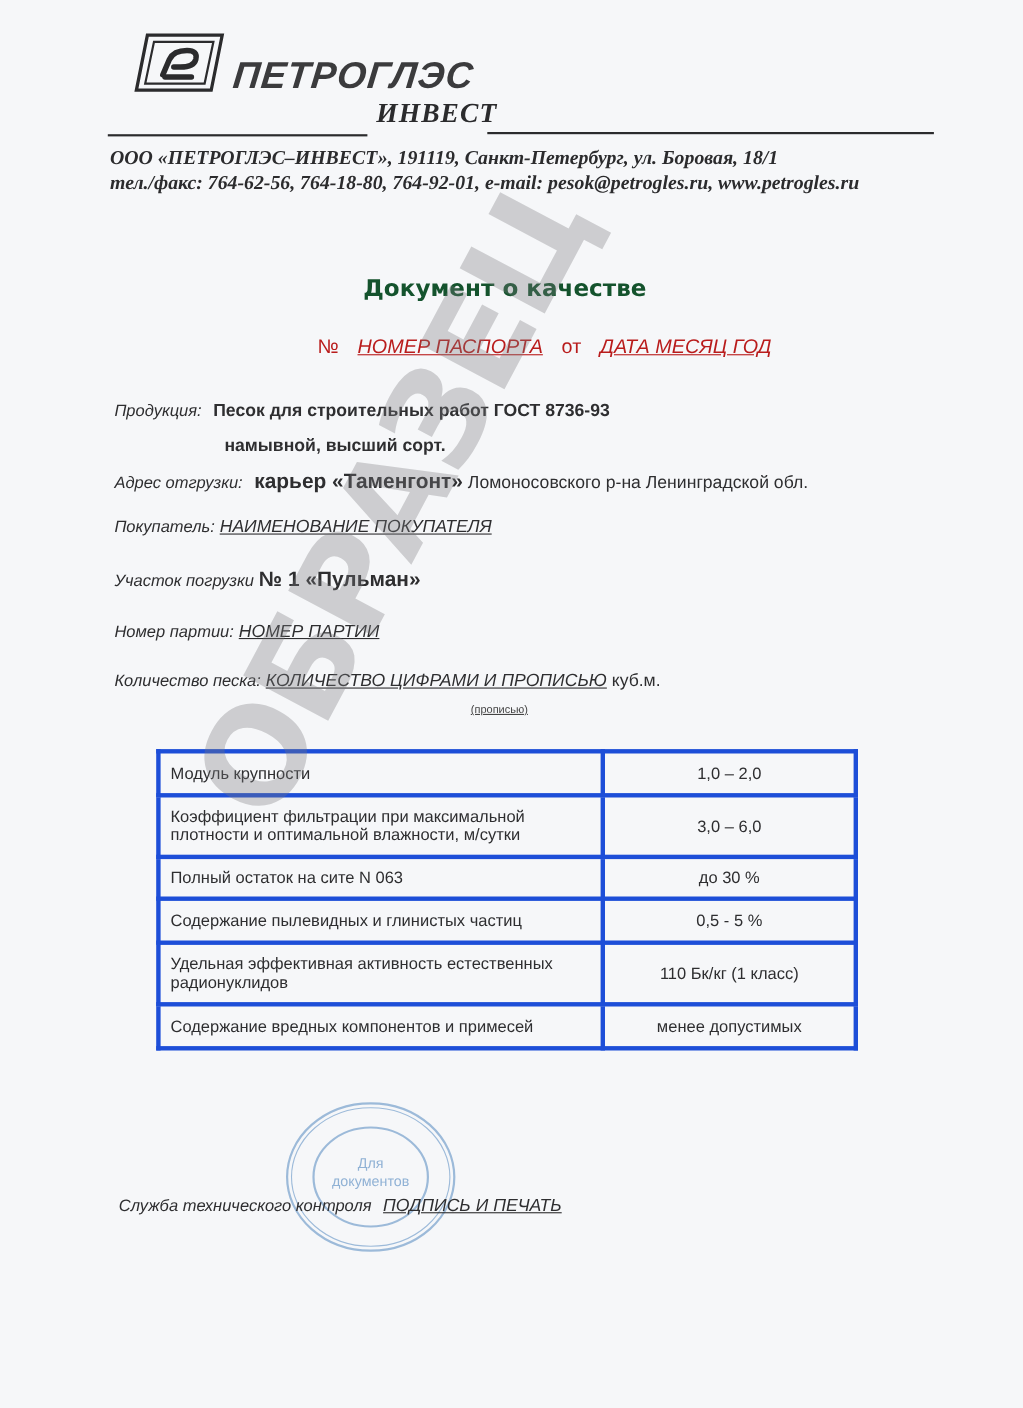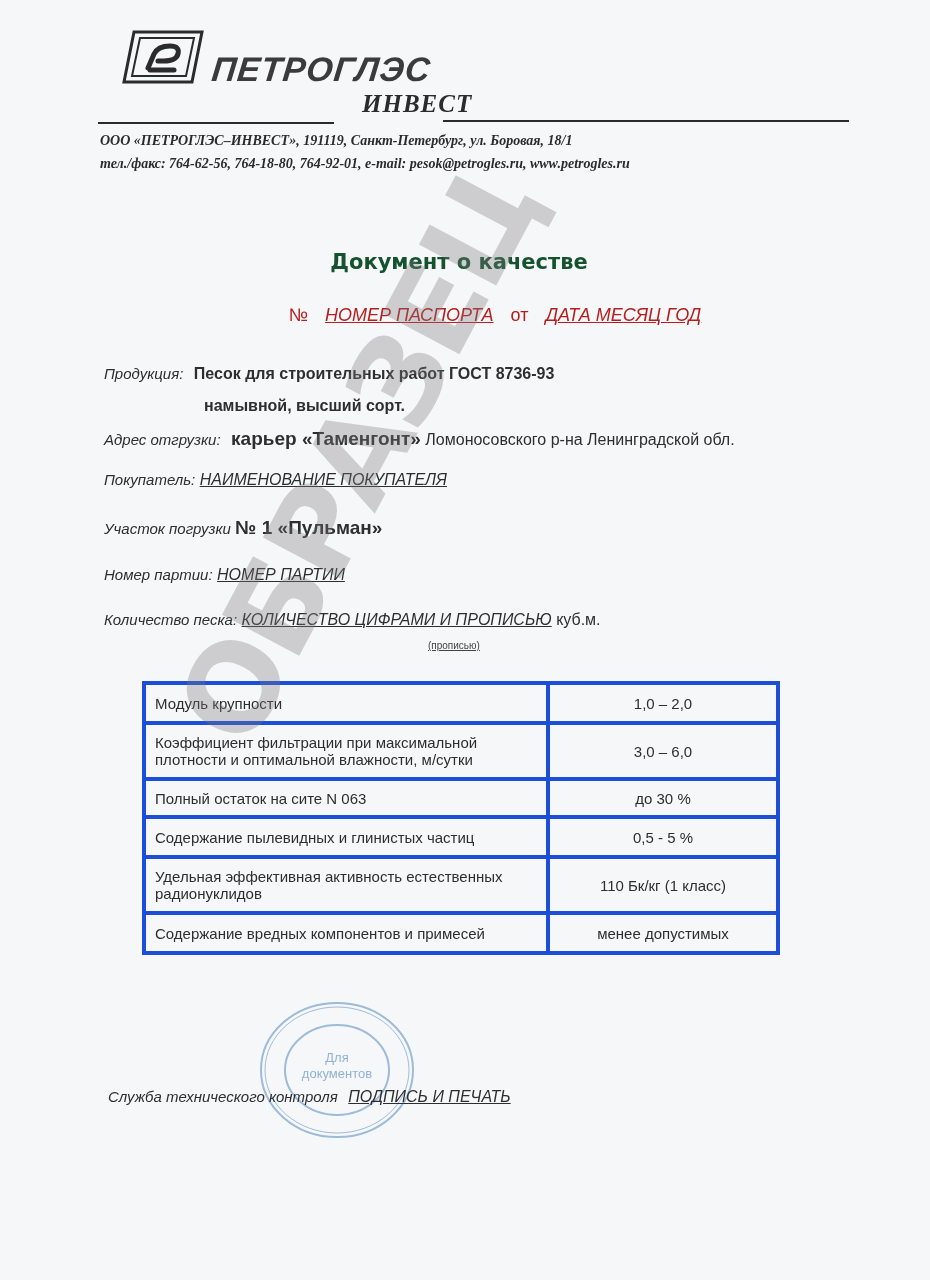--- a/index.html
+++ b/index.html
@@ -19,28 +19,28 @@
     left: 212px; top: 50px;
     font-family: "Liberation Sans", sans-serif;
     font-weight: bold; font-style: italic;
     font-size: 34px; letter-spacing: 1px; color: #3b3b3d;
     transform: skewX(-6deg);
   }
   .logo-sub {
     left: 342px; top: 90px;
     font-family: "Liberation Serif", serif;
     font-style: italic; font-weight: bold;
-    font-size: 25px; letter-spacing: 1px; color: #2b2b2d; margin-left: 20px;
+    font-size: 25px; letter-spacing: 1px; color: #2b2b2d;
   }
   .hdr-line-left { left: 98px; top: 122px; width: 236px; height: 2px; background: #2b2b2d; }
   .hdr-line-right { left: 443px; top: 120px; width: 406px; height: 2px; background: #2b2b2d; }
   .hdr-line {
     left: 100px;
     font-family: "Liberation Serif", serif; font-style: italic; font-weight: bold;
-    font-size: 14px; color: #2b2b2d; white-space: nowrap;
+    font-size: 18px; color: #2b2b2d; white-space: nowrap;
   }
 
   
   .title {
     left: 0; width: 918px; top: 250px; text-align: center;
     font-family: "DejaVu Sans", sans-serif; font-weight: bold;
     font-size: 21px; color: #14532d;
   }
   .numline { left: 0; width: 918px; top: 305px; text-align: center; font-size: 18px; color: #b91c1c; margin-left: 36px; }
   .u { text-decoration: underline; font-style: italic; }

